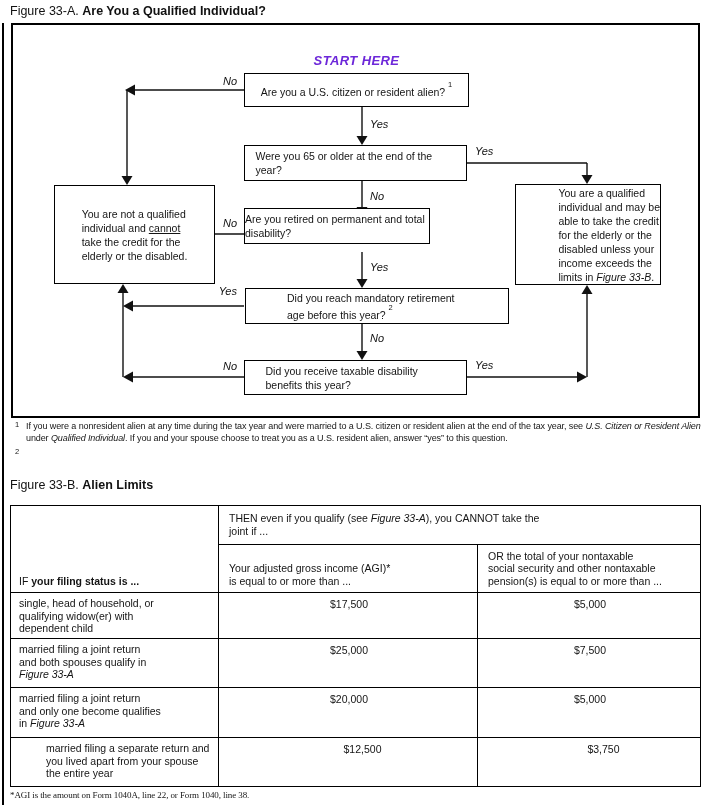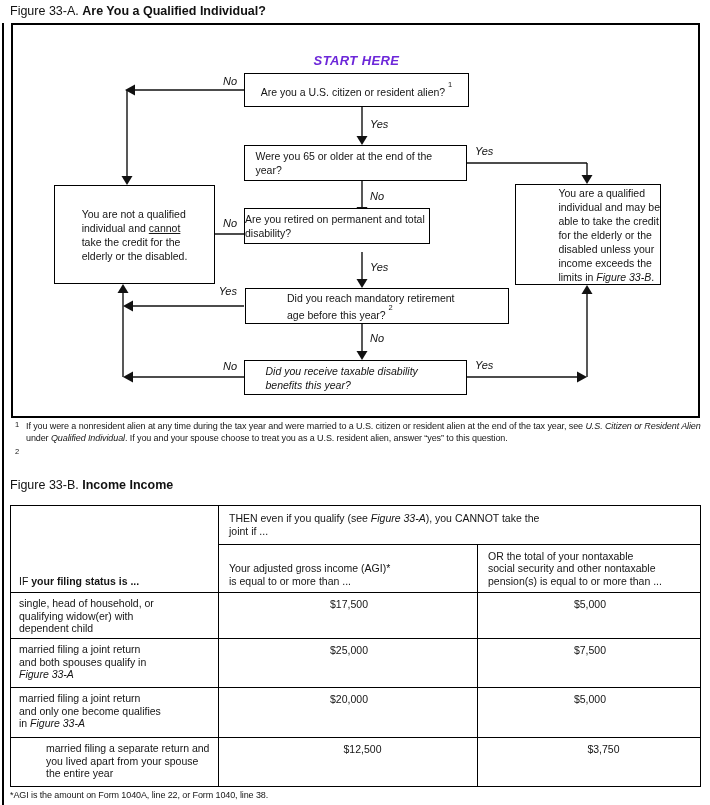--- a/index.html
+++ b/index.html
@@ -25,21 +25,21 @@
   sup.fnref { font-size:7.5px; position:relative; top:-3.5px; }
 
   #box-q1 { left:231px; top:48px; width:225px; height:34px; text-align:center; }
   #box-q2 { left:231px; top:120px; width:223px; height:36px; }
   #box-q3 { left:231px; top:183px; width:186px; height:36px; }
   #box-q4 { left:232px; top:263px; width:264px; height:36px; }
   #box-q5 { left:231px; top:335px; width:223px; height:35px; }
   #box-q2 .inner { max-width:200px; }
   #box-q3 .inner { max-width:200px; }
   #box-q4 .inner { max-width:180px; }
-  #box-q5 .inner { max-width:180px;font-style:italic; }
+  #box-q5 .inner { max-width:180px; }
 
   #box-notqualified { left:41px; top:160px; width:161px; height:99px; }
   #box-qualified   { left:502px; top:159px; width:146px; height:101px;justify-content:flex-end; }
   .endbox .inner div { white-space:nowrap; }
   .u { text-decoration:underline; }
   .it { font-style:italic; }
 
   #arrows { left:0; top:0; width:685px; height:391px; }
   #arrows line { stroke:#111; stroke-width:1.4; }
   #arrows polygon { fill:#111; }
@@ -64,21 +64,21 @@
   #income-table .c-agi { width:259px; }
   #income-table .c-pension { width:223px; }
   .hdr { font-weight:700; }
   .hdr-bottom { vertical-align:bottom !important; padding-bottom:5px !important; }
   #cell-then { height:39px; padding-top:6px !important; padding-left:10px !important; }
   #cell-then .nb { font-weight:400; }
   #row-header2 td { height:48px; padding-left:10px !important; }
   .val { text-align:center !important; padding-top:5px !important; }
   #row-1 td { height:46px; } #row-2 td { height:49px; }
   #row-3 td { height:50px; } #row-4 td { height:49px;padding-left:35px; }
-  #agi-footnote { left:10px; top:790px; font-size:9px; letter-spacing:-0.1px; color:#161616; }
+  #agi-footnote { left:10px; top:790px; font-size:9px; letter-spacing:-0.1px; color:#161616;font-family:Liberation Serif, serif; }
 </style>
 </head>
 <body>
 
 <div class="abs" id="page-edge"></div>
 
 <div class="abs fig-title" style="left:10px; top:4px;">
   <span>Figure 33-A.</span><span> </span><span class="bold">Are You a Qualified Individual?</span>
 </div>
 
@@ -190,21 +190,21 @@
 
 <div class="footnote" id="footnote-1">
   <span class="fn-num">1</span>
   <span>If you were a nonresident alien at any time during the tax year and were married to a U.S. citizen or resident alien at the end of the tax year, see </span><span class="it">U.S. Citizen or Resident Alien</span><span> under </span><span class="it">Qualified Individual</span><span>. If you and your spouse choose to treat you as a U.S. resident alien, answer “yes” to this question.</span>
 </div>
 <div class="footnote" id="footnote-2">
   <span class="fn-num">2</span>
 </div>
 
 <div class="abs fig-title" id="title-b">
-  <span>Figure 33-B.</span><span> </span><span class="bold">Income Income</span>
+  <span>Figure 33-B.</span><span> </span><span class="bold">Alien Limits</span>
 </div>
 
 <table class="abs" id="income-table">
   <colgroup>
       <col class="c-status">
       <col class="c-agi">
       <col class="c-pension">
     </colgroup>
   <tbody>
       <tr>

